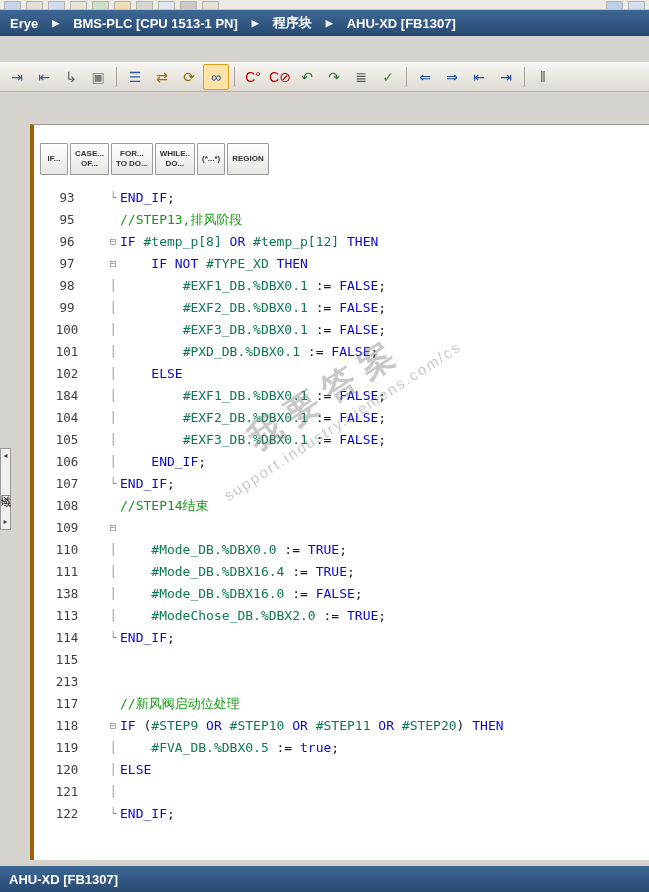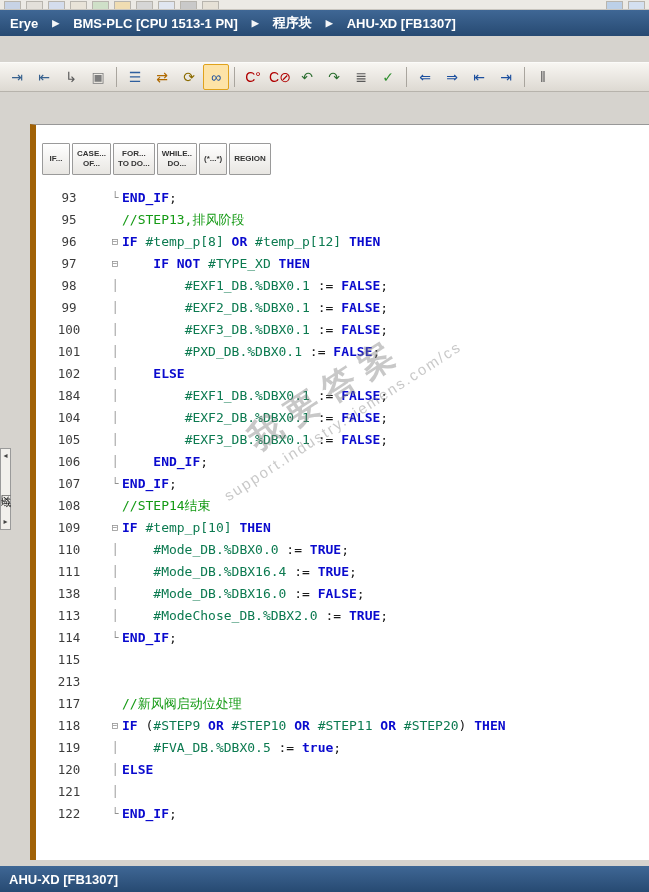--- a/index.html
+++ b/index.html
@@ -23,32 +23,32 @@
   .toolbar{position:absolute;left:0;top:62px;width:100%;height:30px;
     background:linear-gradient(#f8f6f2,#ddd9d2);
     border-top:1px solid #fcfbf9;border-bottom:1px solid #b7b3ac;
     display:flex;align-items:center;padding:0 4px;gap:1px;box-sizing:border-box;overflow:hidden;}
   .tbtn{width:24px;height:24px;flex:none;display:flex;align-items:center;justify-content:center;
     font-size:14px;border:1px solid transparent;border-radius:2px;cursor:pointer;}
   .tbtn.active{background:var(--active-bg,#fde3a7);border-color:var(--active-border,#e0a21c);}
   .tsep{width:1px;height:20px;background:#a9a59e;margin:0 4px;flex:none;}
   
   .editor{position:absolute;left:30px;top:124px;width:619px;height:736px;background:#fff;
-    border-left:6px solid #a16207;border-top:1px solid #989898;overflow:hidden;box-sizing:border-box;}
+    border-left:4px solid #a16207;border-top:1px solid #989898;overflow:hidden;box-sizing:border-box;}
   .construct-bar{display:flex;gap:2px;margin:18px 0 0 6px;}
   .cbtn{min-width:28px;padding:2px 4px;height:32px;border:1px solid #9a9a9a;border-radius:1px;
     background:linear-gradient(#ffffff,#e8e6e2);font-size:8px;font-weight:bold;color:#333;
     display:flex;flex-direction:column;align-items:center;justify-content:center;line-height:1.25;
     cursor:pointer;box-sizing:border-box;text-align:center;}
   .code{margin-top:12px;font-family:"DejaVu Sans Mono","Liberation Mono",monospace;font-size:13px;}
   .code-line{display:flex;height:22px;line-height:22px;white-space:pre;}
   .ln{width:66px;flex:none;text-align:center;padding-right:6px;color:var(--line_number,#3c3c3c);font-size:12.5px;}
   .fold{width:14px;flex:none;color:var(--fold,#909090);font-size:11px;text-align:center;}
   .src{flex:1;}
-  .k{color:var(--keyword,#0a0ace);font-weight:bold;}
+  .k{color:var(--keyword,#0a0ace);font-weight:normal;}
   .c{color:var(--comment,#149a14);}
   .v{color:var(--variable,#0c7a50);}
   .p{color:var(--plain,#1a1a1a);}
   
   .side-tab{position:absolute;left:0;top:448px;width:11px;height:82px;background:#f2f0ec;
     border:1px solid #9a9a9a;display:flex;flex-direction:column;align-items:center;
     justify-content:space-between;padding:3px 0;box-sizing:border-box;cursor:pointer;}
   .side-arrow{font-size:8px;color:#444;line-height:1;}
   .side-label{writing-mode:vertical-rl;font-size:10px;color:#222;letter-spacing:2px;}
   
@@ -148,21 +148,21 @@
       <div class="code-line"><span class="ln">99</span><span class="fold">│</span><span class="src">        <span class="v">#EXF2_DB.%DBX0.1</span><span class="p"> := </span><span class="k">FALSE</span><span class="p">;</span></span></div>
       <div class="code-line"><span class="ln">100</span><span class="fold">│</span><span class="src">        <span class="v">#EXF3_DB.%DBX0.1</span><span class="p"> := </span><span class="k">FALSE</span><span class="p">;</span></span></div>
       <div class="code-line"><span class="ln">101</span><span class="fold">│</span><span class="src">        <span class="v">#PXD_DB.%DBX0.1</span><span class="p"> := </span><span class="k">FALSE</span><span class="p">;</span></span></div>
       <div class="code-line"><span class="ln">102</span><span class="fold">│</span><span class="src">    <span class="k">ELSE</span></span></div>
       <div class="code-line"><span class="ln">184</span><span class="fold">│</span><span class="src">        <span class="v">#EXF1_DB.%DBX0.1</span><span class="p"> := </span><span class="k">FALSE</span><span class="p">;</span></span></div>
       <div class="code-line"><span class="ln">104</span><span class="fold">│</span><span class="src">        <span class="v">#EXF2_DB.%DBX0.1</span><span class="p"> := </span><span class="k">FALSE</span><span class="p">;</span></span></div>
       <div class="code-line"><span class="ln">105</span><span class="fold">│</span><span class="src">        <span class="v">#EXF3_DB.%DBX0.1</span><span class="p"> := </span><span class="k">FALSE</span><span class="p">;</span></span></div>
       <div class="code-line"><span class="ln">106</span><span class="fold">│</span><span class="src">    <span class="k">END_IF</span><span class="p">;</span></span></div>
       <div class="code-line"><span class="ln">107</span><span class="fold">└</span><span class="src"><span class="k">END_IF</span><span class="p">;</span></span></div>
       <div class="code-line"><span class="ln">108</span><span class="fold"></span><span class="src"><span class="c">//STEP14结束</span></span></div>
-      <div class="code-line"><span class="ln">109</span><span class="fold">⊟</span><span class="src"><span class="k">IF</span><span class="p"> </span><span class="v">#temp_p[10]</span><span class="p"> </span><span class="k">THEN</span></span></div>
+      <div class="code-line"><span class="ln">109</span><span class="fold">⊟</span></div>
       <div class="code-line"><span class="ln">110</span><span class="fold">│</span><span class="src">    <span class="v">#Mode_DB.%DBX0.0</span><span class="p"> := </span><span class="k">TRUE</span><span class="p">;</span></span></div>
       <div class="code-line"><span class="ln">111</span><span class="fold">│</span><span class="src">    <span class="v">#Mode_DB.%DBX16.4</span><span class="p"> := </span><span class="k">TRUE</span><span class="p">;</span></span></div>
       <div class="code-line"><span class="ln">138</span><span class="fold">│</span><span class="src">    <span class="v">#Mode_DB.%DBX16.0</span><span class="p"> := </span><span class="k">FALSE</span><span class="p">;</span></span></div>
       <div class="code-line"><span class="ln">113</span><span class="fold">│</span><span class="src">    <span class="v">#ModeChose_DB.%DBX2.0</span><span class="p"> := </span><span class="k">TRUE</span><span class="p">;</span></span></div>
       <div class="code-line"><span class="ln">114</span><span class="fold">└</span><span class="src"><span class="k">END_IF</span><span class="p">;</span></span></div>
       <div class="code-line"><span class="ln">115</span><span class="fold"></span><span class="src"></span></div>
       <div class="code-line"><span class="ln">213</span><span class="fold"></span><span class="src"></span></div>
       <div class="code-line"><span class="ln">117</span><span class="fold"></span><span class="src"><span class="c">//新风阀启动位处理</span></span></div>
       <div class="code-line"><span class="ln">118</span><span class="fold">⊟</span><span class="src"><span class="k">IF</span><span class="p"> (</span><span class="v">#STEP9</span><span class="p"> </span><span class="k">OR</span><span class="p"> </span><span class="v">#STEP10</span><span class="p"> </span><span class="k">OR</span><span class="p"> </span><span class="v">#STEP11</span><span class="p"> </span><span class="k">OR</span><span class="p"> </span><span class="v">#STEP20</span><span class="p">) </span><span class="k">THEN</span></span></div>
       <div class="code-line"><span class="ln">119</span><span class="fold">│</span><span class="src">    <span class="v">#FVA_DB.%DBX0.5</span><span class="p"> := </span><span class="k">true</span><span class="p">;</span></span></div>

